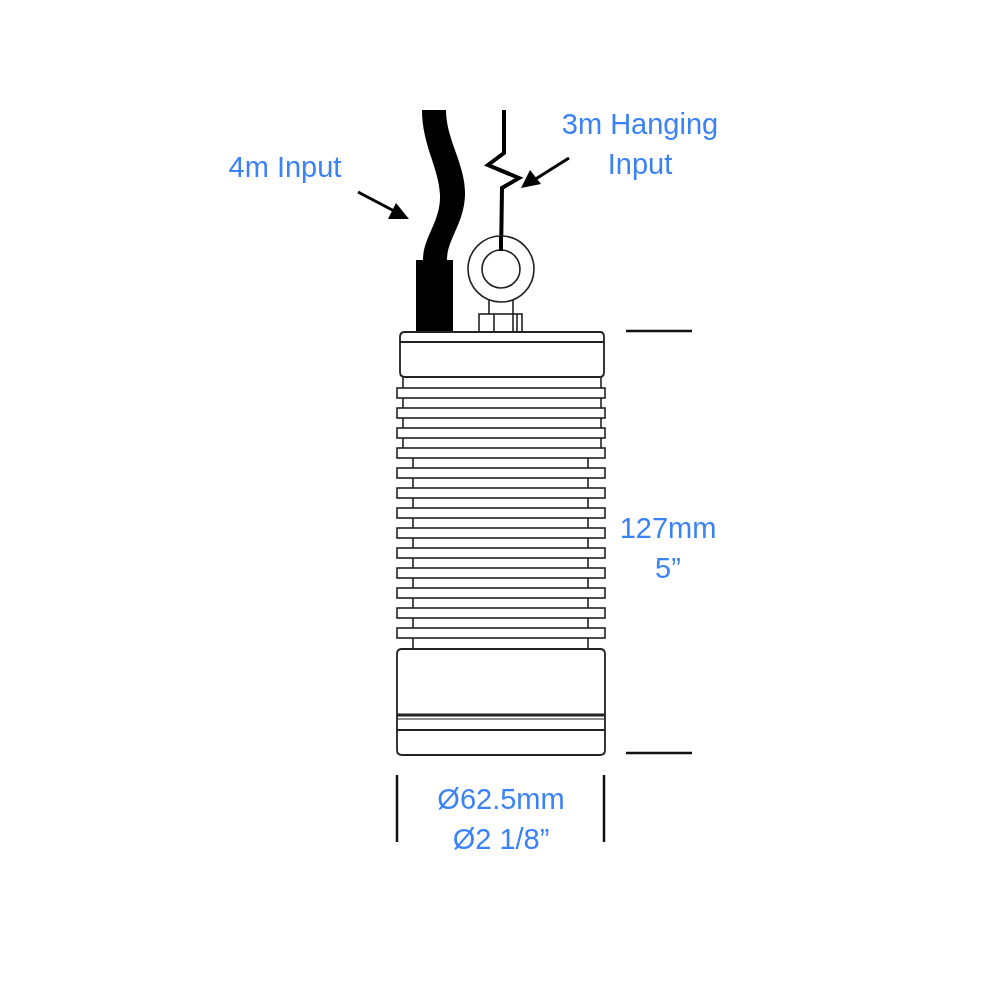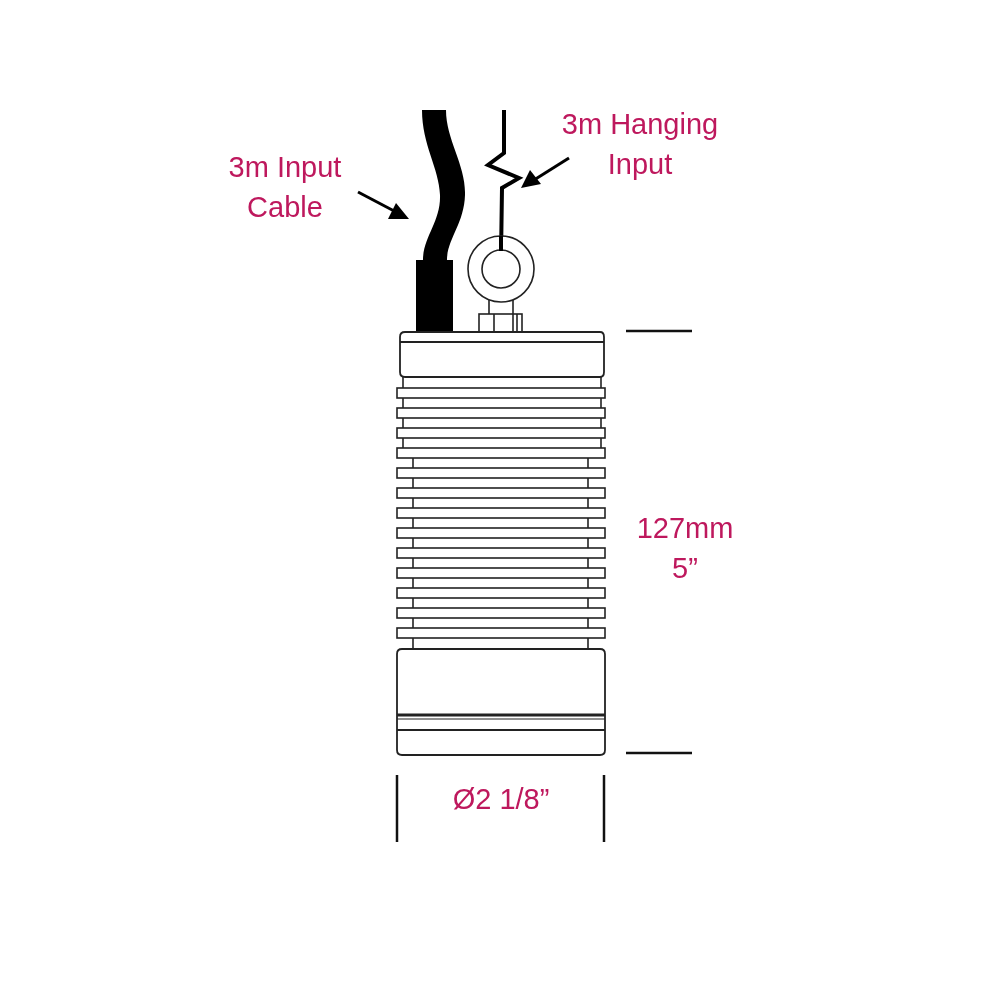--- a/index.html
+++ b/index.html
@@ -3,21 +3,21 @@
   <meta charset="utf-8">
   <style>
     html, body { margin: 0; padding: 0; background: #ffffff; }
     body { width: 1000px; height: 1000px; position: relative; overflow: hidden; }
     #diagram { position: absolute; left: 0; top: 0; width: 1000px; height: 1000px; }
     .label {
       position: absolute;
       font-family: "Liberation Sans", sans-serif;
       font-size: 29px;
       line-height: 40px;
-      color: #be185d;
+      color: #3b82f6;
       text-align: center;
       white-space: nowrap;
     }
     .label span { display: block; }
   </style>
 </head>
 <body>
 
 <svg id="diagram" viewBox="0 0 1000 1000" xmlns="http://www.w3.org/2000/svg">
 
@@ -84,29 +84,29 @@
     <line x1="358" y1="192" x2="396" y2="212" stroke="#000" stroke-width="3"></line>
     <polygon points="409,219 388,219 396,203" fill="#000"></polygon>
   </g>
   <g>
     <line x1="569" y1="158" x2="534" y2="180" stroke="#000" stroke-width="3"></line>
     <polygon points="521,188 530,170 541,184" fill="#000"></polygon>
   </g>
 </svg>
 
 <div class="label" style="left:200px; top:147px; width:170px;">
-  <span>3m Input</span>
-  <span>Cable</span>
+  <span>4m Input</span>
 </div>
 
 <div class="label" style="left:535px; top:104px; width:210px;">
   <span>3m Hanging</span>
   <span>Input</span>
 </div>
 
-<div class="label" style="left:615px; top:508px; width:140px;">
+<div class="label" style="left:598px; top:508px; width:140px;">
   <span>127mm</span>
   <span>5”</span>
 </div>
 
 <div class="label" style="left:405px; top:779px; width:192px;">
+  <span>Ø62.5mm</span>
   <span>Ø2 1/8”</span>
 </div>
 
 </body></html>

